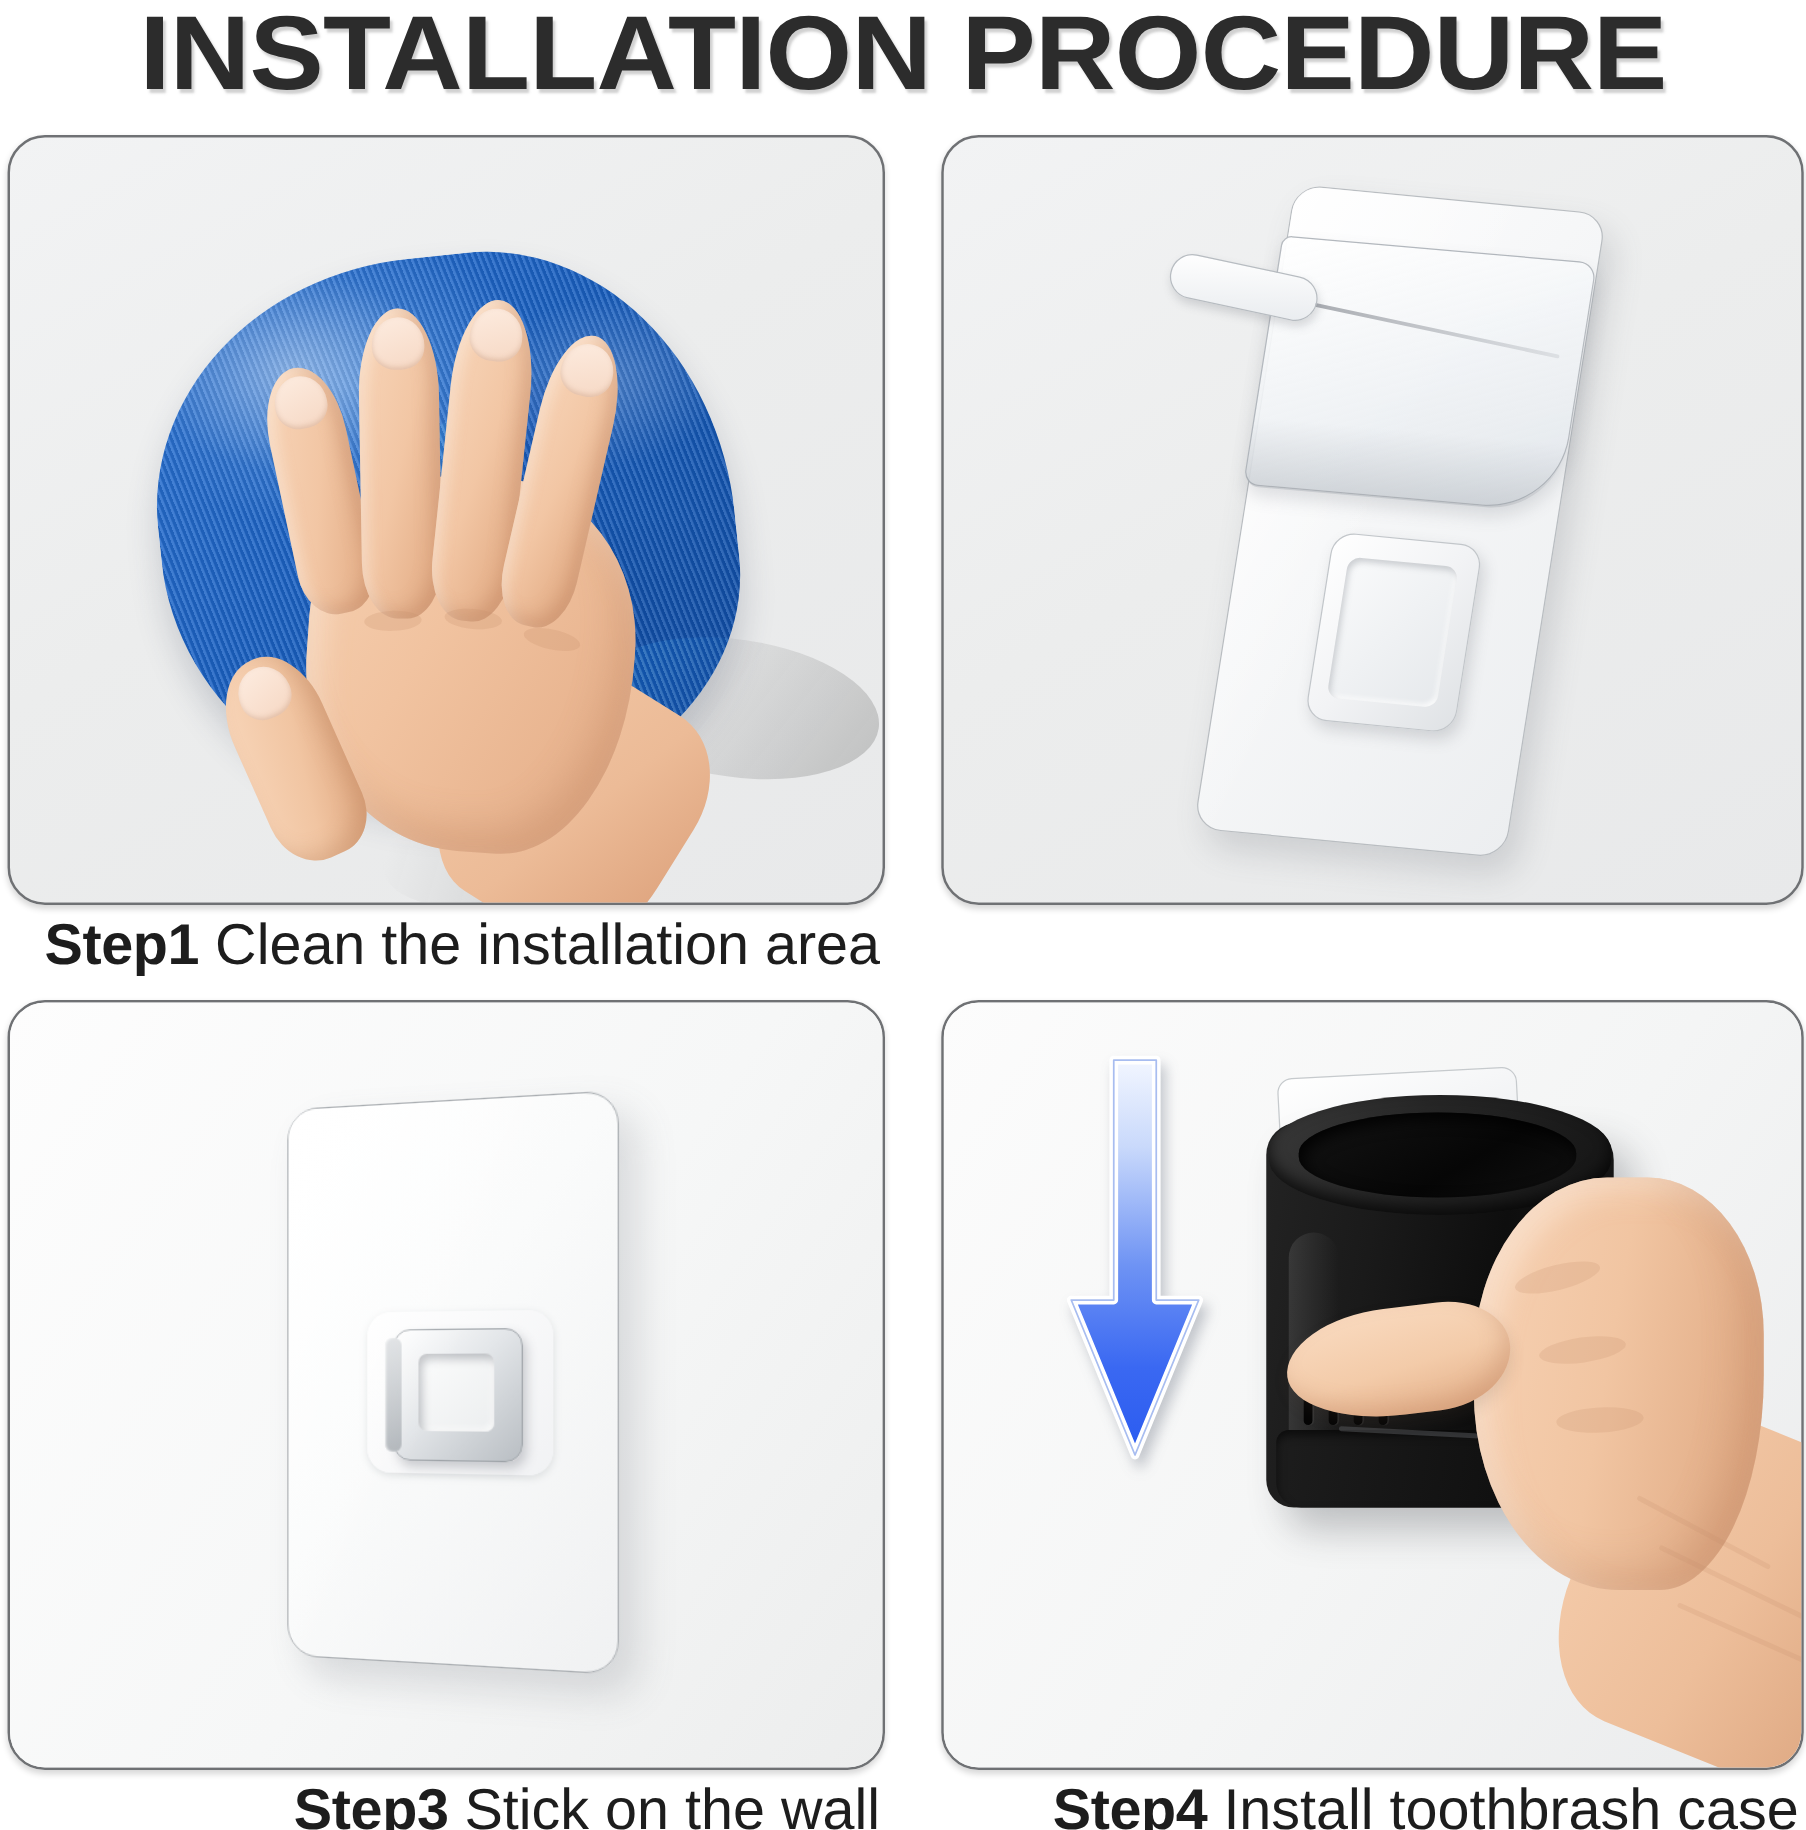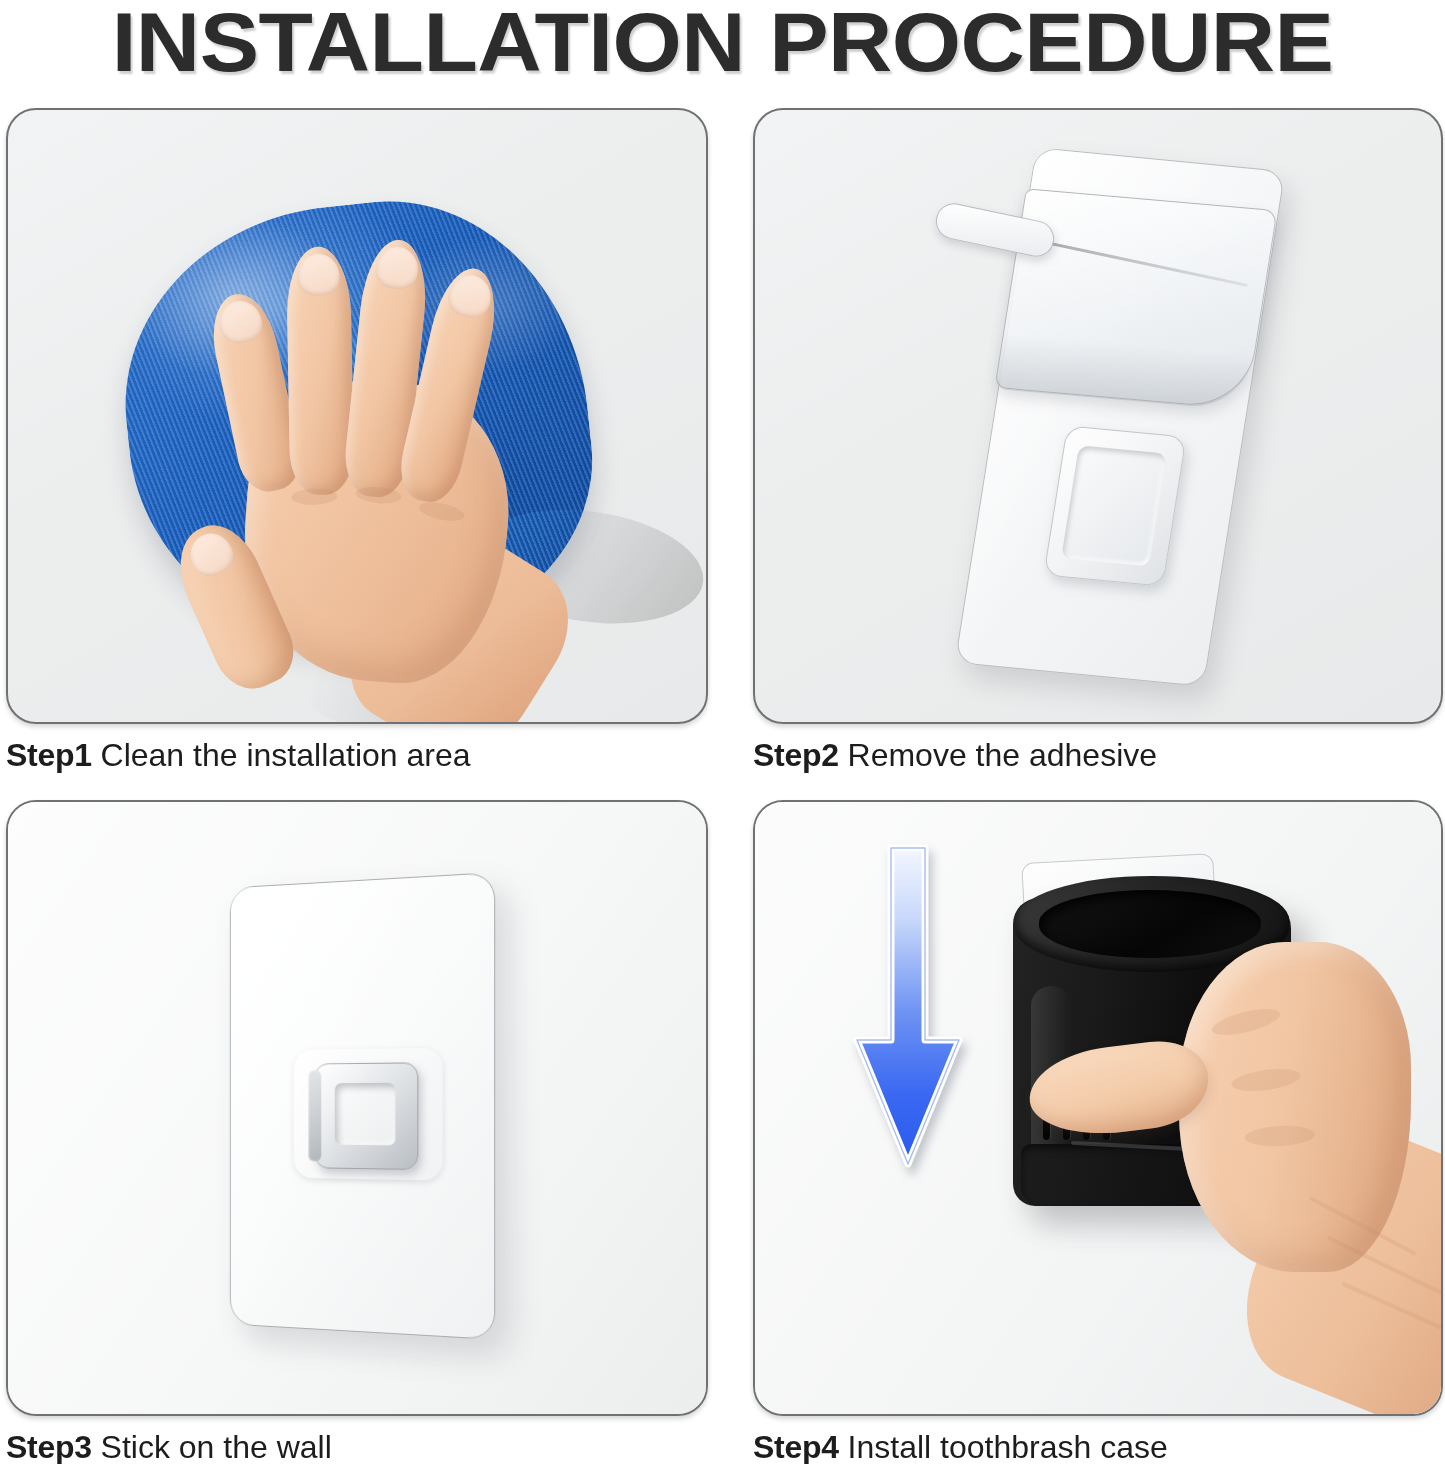--- a/index.html
+++ b/index.html
@@ -58,22 +58,22 @@
     background: linear-gradient(150deg, #f2f3f4 0%, #eceded 45%, #e8e9ea 100%);
     box-shadow: 0 3px 5px rgba(0,0,0,0.16);
     overflow: hidden;
   }
 
   .caption {
     position: absolute;
     left: 0;
     top: 620px;
     width: 100%;
-    text-align: left;
-    font-size: 32px;
+    text-align: right;
+    font-size: 46px;
     color: #1d1d1d;
     white-space: nowrap;
     line-height: 54px;
   }
   .caption .step {
     font-weight: bold;
     letter-spacing: -0.3px;
   }
   .caption .desc { font-weight: normal; }
 
@@ -579,24 +579,20 @@
       <div class="p2-stage">
         <div class="sticker2"></div>
         <div class="boss2">
           <div class="boss2-inner"></div>
         </div>
         <div class="peel2"></div>
         <div class="edgeline2"></div>
         <div class="tab2"></div>
       </div>
     </div>
-    <div class="caption">
-      <span class="step">Step2</span>
-      <span class="desc">Remove the adhesive</span>
-    </div>
   </div>
 
   <div class="cell c3">
     <div class="panel">
       <div class="p3-stage">
         <div class="sticker3">
           <div class="boss3-pad">
             <div class="boss3">
               <div class="boss3-lip"></div>
               <div class="boss3-inner"></div>

